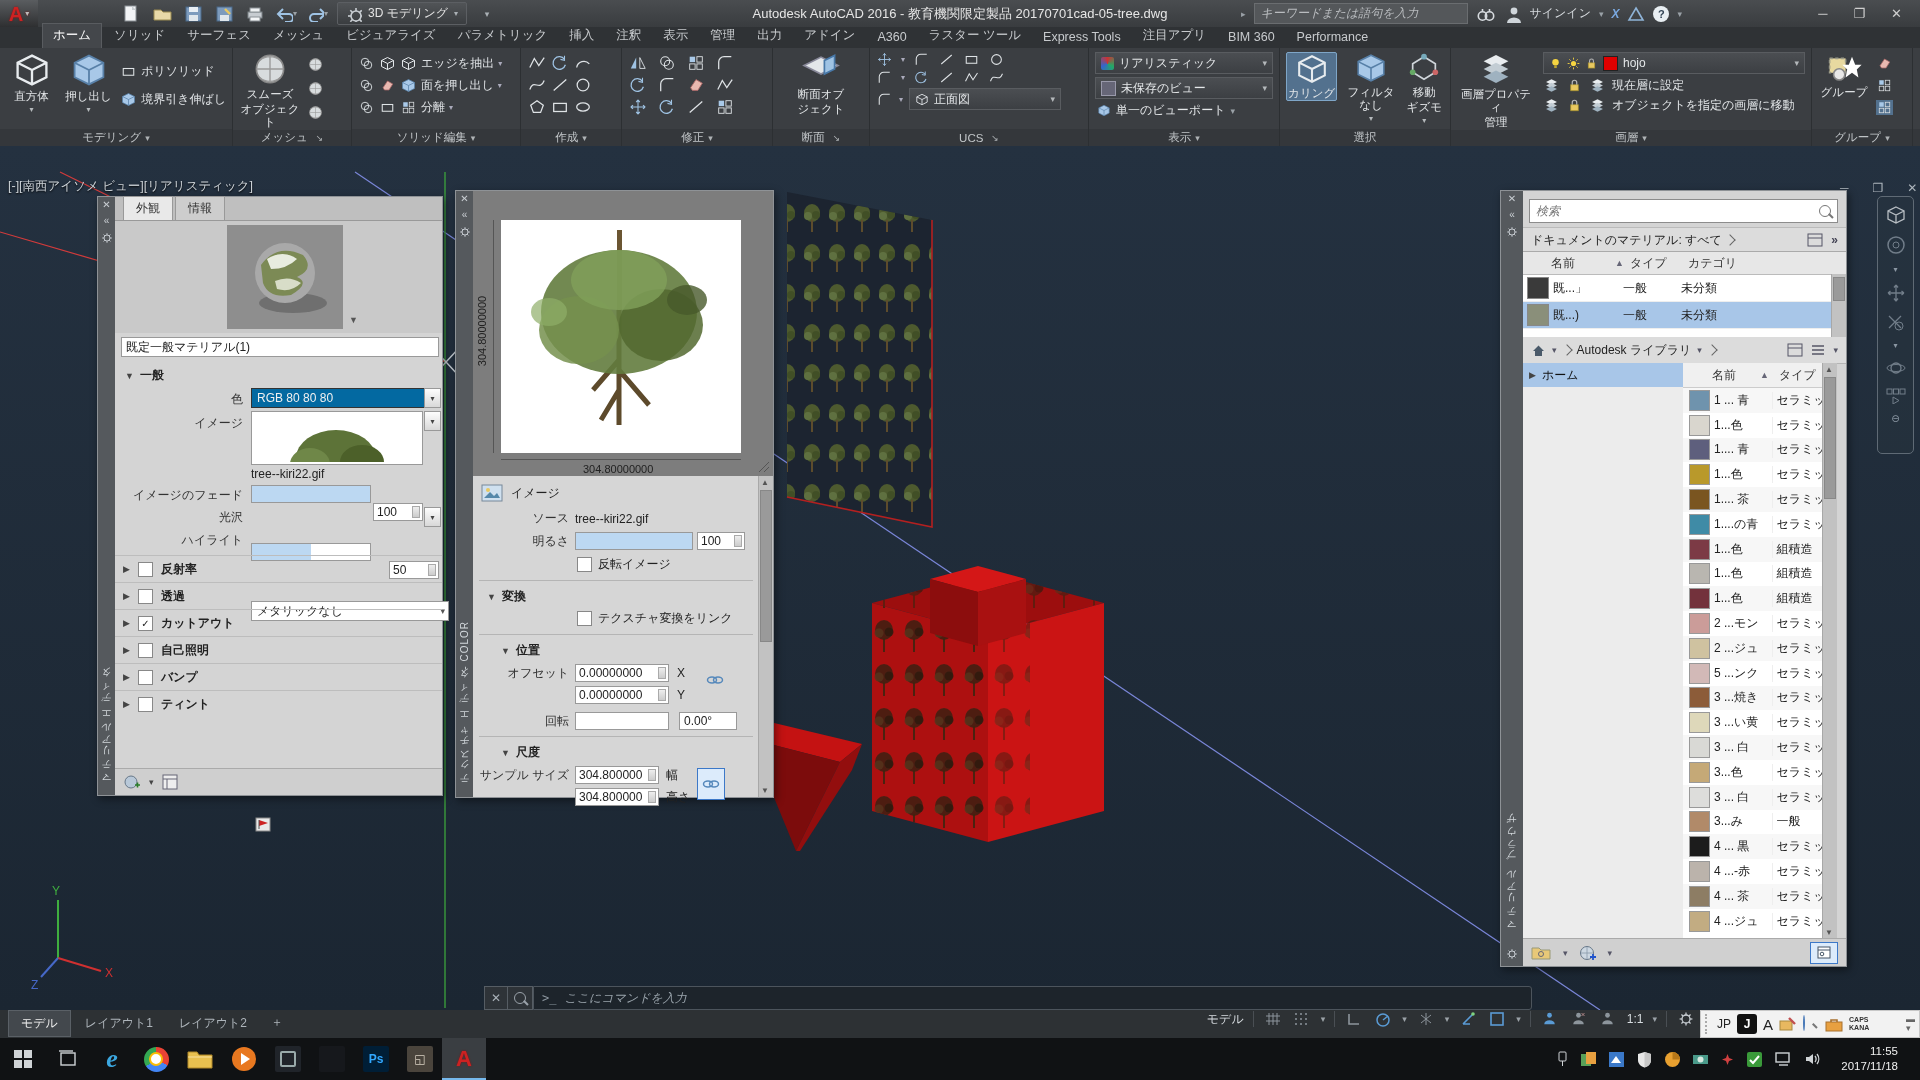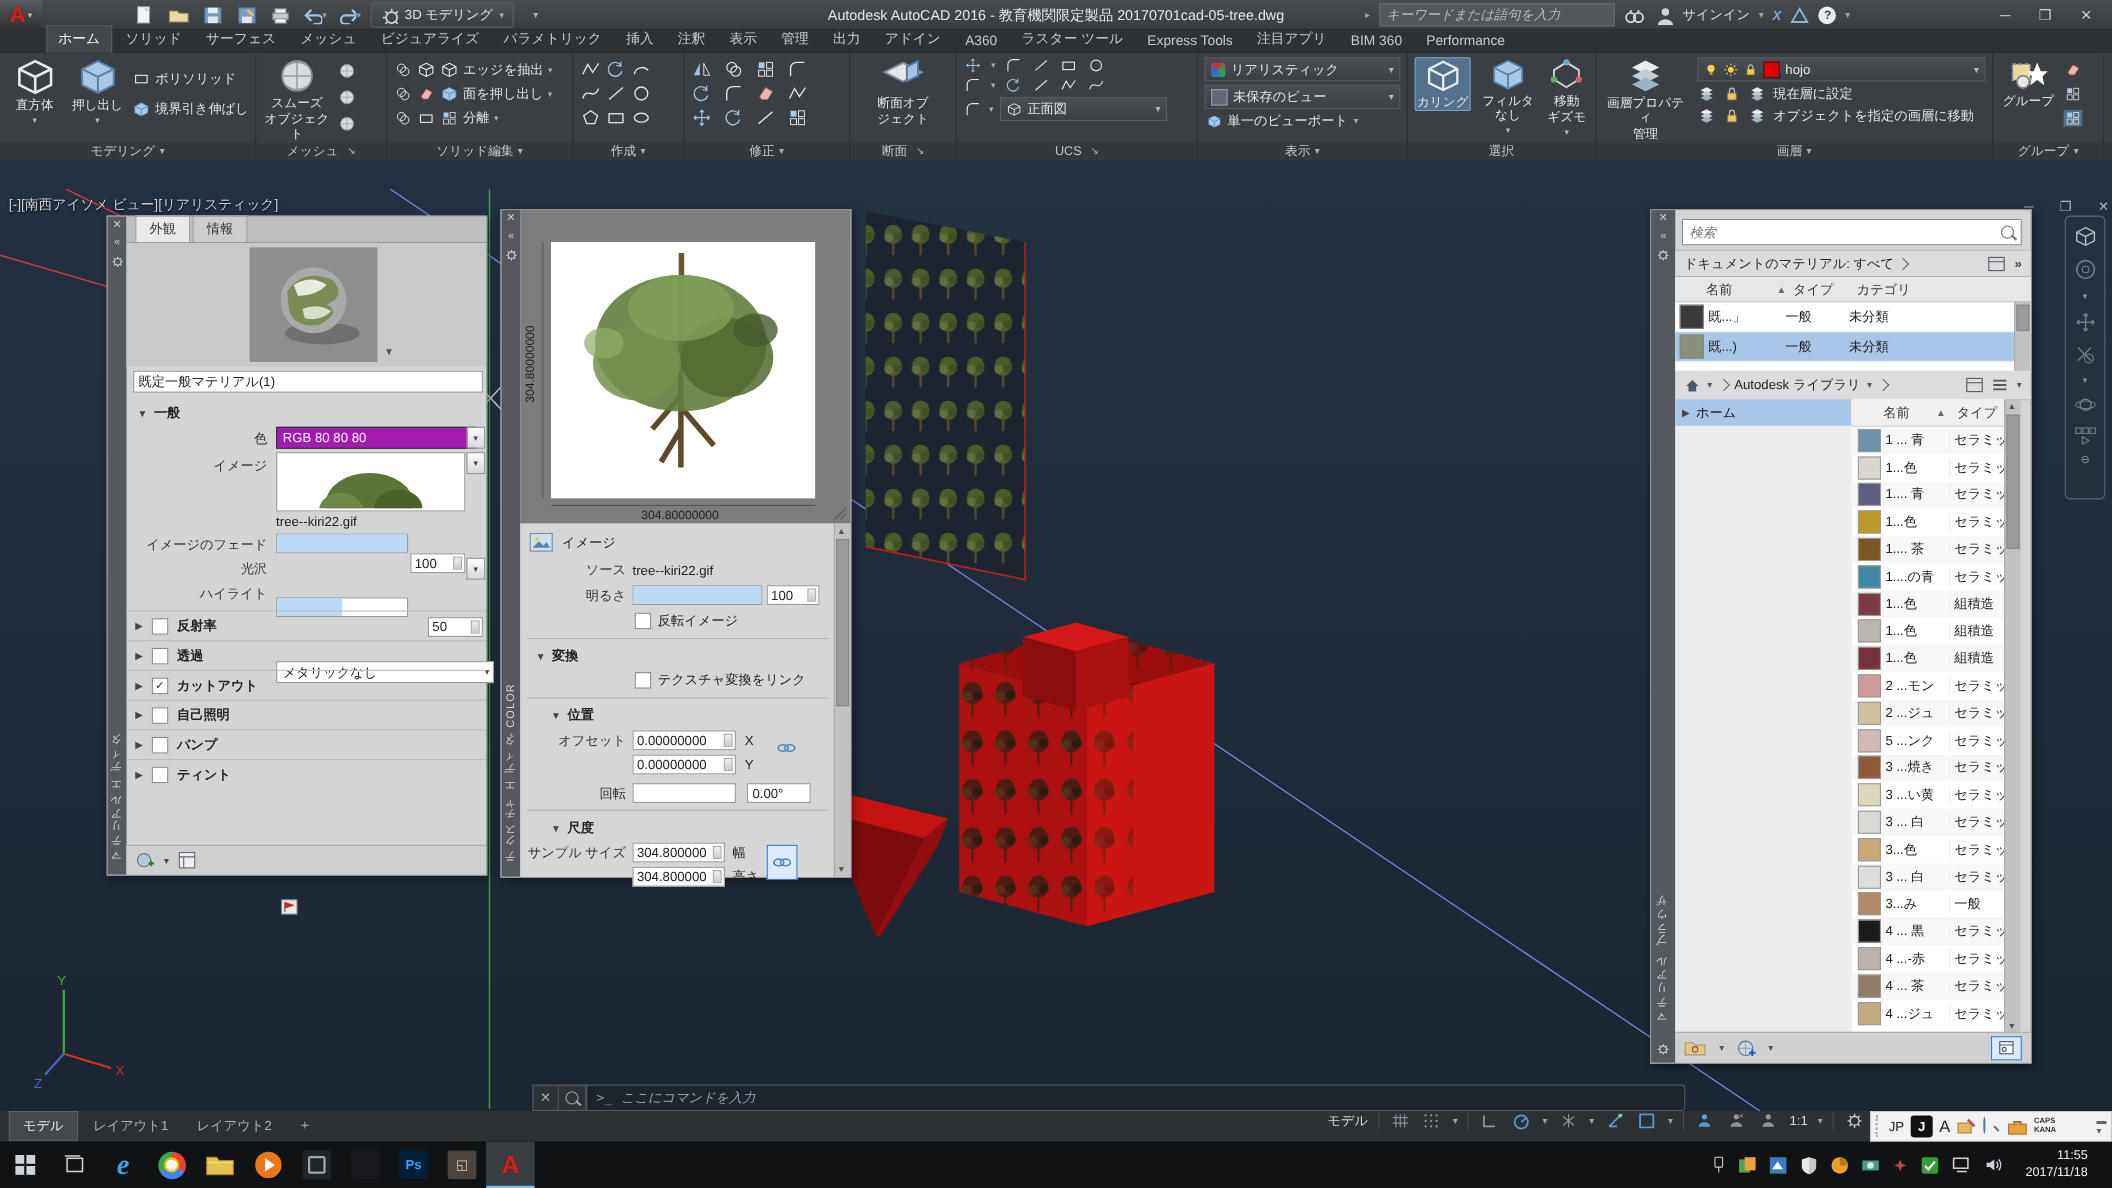--- a/index.html
+++ b/index.html
@@ -970,21 +970,21 @@
         </div>
         <div id="me-prev-dd">▼</div>
       </div>
       <div class="field abs" style="left:6px;top:140px;width:308px;height:18px">既定一般マテリアル(1)</div>
       <div class="sechead abs" style="left:10px;top:170px">
           <span class="arr">▼</span>
           <span>一般</span>
         </div>
 
       <div class="abs lbl" style="left:0;top:194px;width:128px;text-align:right">色</div>
-      <div class="abs" style="left:136px;top:191px;width:170px;height:18px;background:#a21caf;border:1px solid #333;color:#f0f0f0;display:flex;align-items:center;padding:0 5px">RGB 80 80 80</div>
+      <div class="abs" style="left:136px;top:191px;width:170px;height:18px;background:#0369a1;border:1px solid #333;color:#f0f0f0;display:flex;align-items:center;padding:0 5px">RGB 80 80 80</div>
       <div class="dbtn abs" style="left:309px;top:191px">▾</div>
 
       <div class="abs lbl" style="left:0;top:218px;width:128px;text-align:right">イメージ</div>
       <div class="abs" style="left:136px;top:214px;width:170px;height:52px;background:#fff;border:1px solid #999;overflow:hidden">
         <svg width="168" height="50">
             <ellipse cx="84" cy="46" rx="40" ry="28" fill="#5d7338"></ellipse>
             <ellipse cx="58" cy="52" rx="20" ry="16" fill="#6f8748"></ellipse>
             <ellipse cx="110" cy="50" rx="22" ry="17" fill="#4c6029"></ellipse>
           </svg>
       </div>

